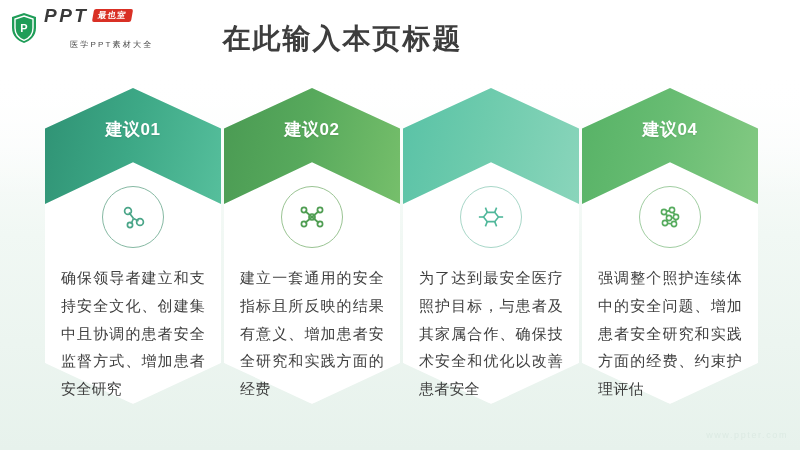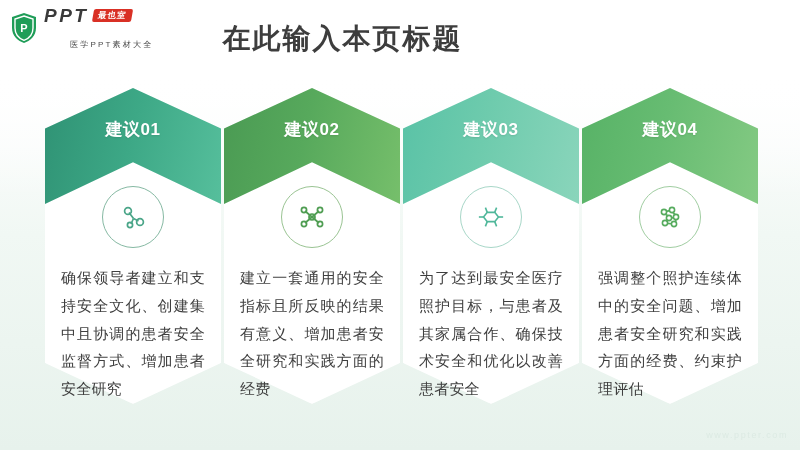--- a/index.html
+++ b/index.html
@@ -228,21 +228,20 @@
         <circle cx="7" cy="22" r="2.6"></circle>
         <circle cx="23" cy="22" r="2.6"></circle>
       </svg>
     </div>
     <div class="col-text">建立一套通用的安全指标且所反映的结果有意义、增加患者安全研究和实践方面的经费</div>
   </div>
 
   <div class="col col-2">
     <div class="hex-body"></div>
     <div class="hex-head"></div>
-    <div class="head-label">建议03</div>
     <div class="icon-circle">
       <svg width="28" height="28" viewBox="0 0 30 30" fill="none" stroke="#4fb79a" stroke-width="1.7">
         <path d="M11 10 H19 L23 15 L19 20 H11 L7 15 Z"></path>
         <line x1="11" y1="10" x2="9" y2="5"></line>
         <line x1="19" y1="10" x2="21" y2="5"></line>
         <line x1="23" y1="15" x2="28" y2="15"></line>
         <line x1="19" y1="20" x2="21" y2="25"></line>
         <line x1="11" y1="20" x2="9" y2="25"></line>
         <line x1="7" y1="15" x2="2" y2="15"></line>
       </svg>

